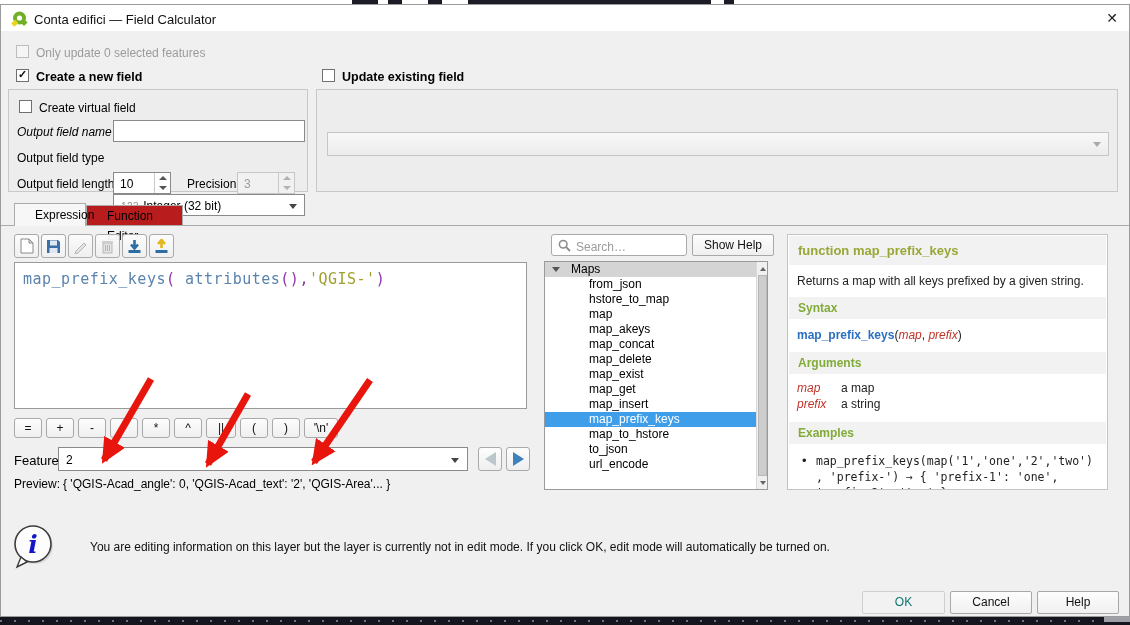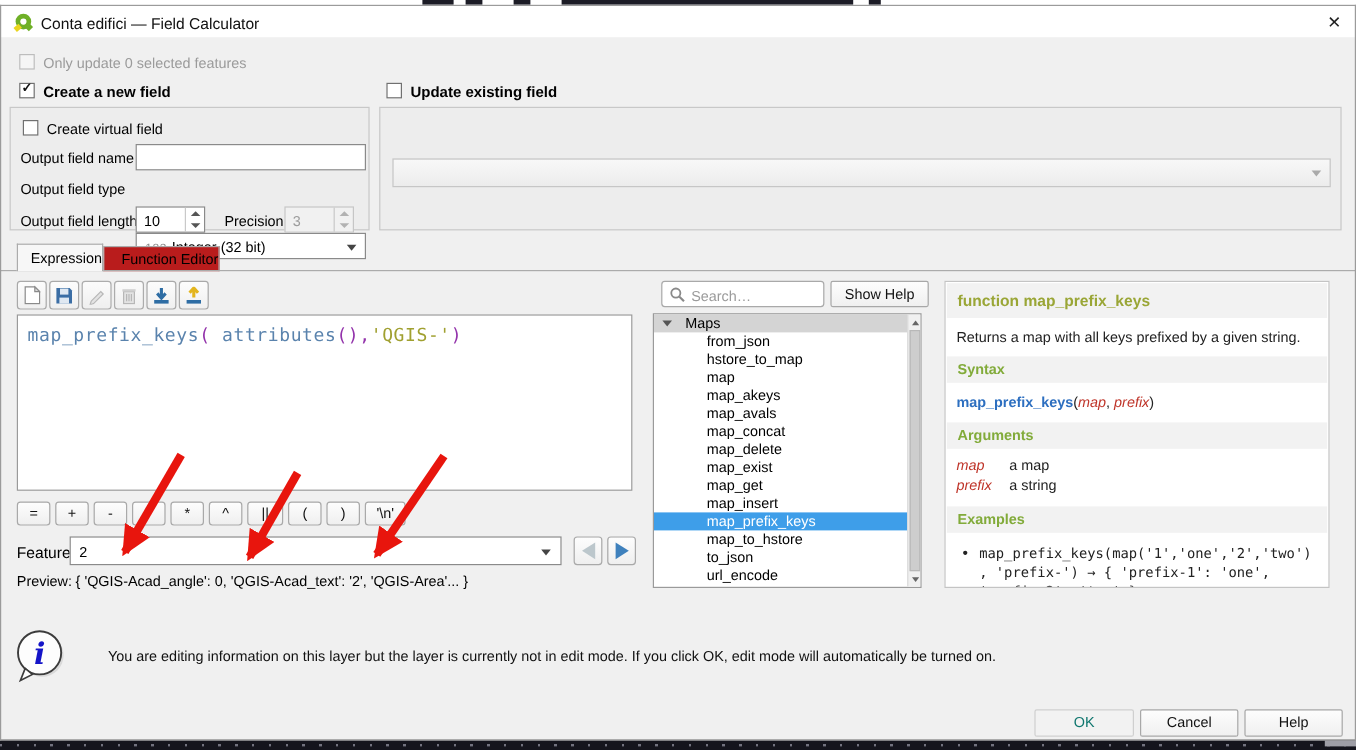--- a/index.html
+++ b/index.html
@@ -47,21 +47,21 @@
   .spin .val { position:absolute; left:6px; top:4px; }
   .spin .btns { position:absolute; right:0; top:0; bottom:0; width:16px; border-left:1px solid #c9c9c9; display:flex; flex-direction:column; }
   .spin .btns div { flex:1; display:flex; align-items:center; justify-content:center; }
   .tri-up { width:0; height:0; border-left:4px solid transparent; border-right:4px solid transparent; border-bottom:4px solid #555; }
   .tri-dn { width:0; height:0; border-left:4px solid transparent; border-right:4px solid transparent; border-top:4px solid #555; }
   .spin.disabled { background:#f1f1f1; border-color:#c6c6c6; color:#9c9c9c; }
   .spin.disabled .tri-up { border-bottom-color:#b2b2b2; }
   .spin.disabled .tri-dn { border-top-color:#b2b2b2; }
 
   
-  .tab { position:absolute; border:1px solid #ababab; border-bottom:none; font-size:12px; text-align:right; }
+  .tab { position:absolute; border:1px solid #ababab; border-bottom:none; font-size:12px; text-align:left;padding-left:20px; }
   .tab.active { background:#f7f7f7; z-index:3; font-weight:normal; }
   .tab.inactive { background:#b91c1c; }
   .tabline { position:absolute; left:0; width:1130px; height:1px; background:#ababab; z-index:1; }
 
   
   .tbtn { position:absolute; width:25px; height:24px; border:1px solid #a9a9a9; border-radius:3px; background:linear-gradient(#fcfcfc,#f0f0f0); display:flex; align-items:center; justify-content:center; }
   .tbtn.off { opacity:.95; }
   .tbtn svg { display:block; }
 
   
@@ -151,21 +151,21 @@
   <span class="cb" style="left:16px;top:69px;"><span class="mark">✓</span></span>
   <span class="lbl bold" style="left:36px;top:70px;">Create a new field</span>
 
   <span class="cb" style="left:322px;top:69px;"></span>
   <span class="lbl bold" style="left:342px;top:70px;">Update existing field</span>
 
   <div class="groupbox" style="left:8px;top:89px;width:300px;height:103px;">
     <span class="cb" style="left:10px;top:10px;"></span>
     <span class="lbl" style="left:30px;top:11px;">Create virtual field</span>
 
-    <span class="lbl" style="left:8px;top:35px;">Output field name</span>
+    <span class="lbl" style="left:8px;top:35px;font-style:italic;">Output field name</span>
     <div class="txt-input" style="left:104px;top:30px;width:192px;height:22px;">
       <input class="real" value="" style="">
     </div>
 
     <span class="lbl" style="left:8px;top:61px;">Output field type</span>
     <div class="combo" style="left:104px;top:56px;width:192px;height:22px;margin-top:48px;">
       <span class="val"><span class="badge">123</span><span>Integer (32 bit)</span></span>
       <span class="arrow"></span>
     </div>
 
@@ -287,21 +287,20 @@
   <div class="tree" id="function-tree">
     <div class="tree-group">
       <span class="expander"></span>
       <span>Maps</span>
     </div>
 
     <div class="tree-item">from_json</div>
       <div class="tree-item">hstore_to_map</div>
       <div class="tree-item">map</div>
       <div class="tree-item">map_akeys</div>
-      <div class="tree-item">map_avals</div>
       <div class="tree-item">map_concat</div>
       <div class="tree-item">map_delete</div>
       <div class="tree-item">map_exist</div>
       <div class="tree-item">map_get</div>
       <div class="tree-item">map_insert</div>
       <div class="tree-item selected">map_prefix_keys</div>
       <div class="tree-item">map_to_hstore</div>
       <div class="tree-item">to_json</div>
       <div class="tree-item">url_encode</div>
       <div class="vscroll">

